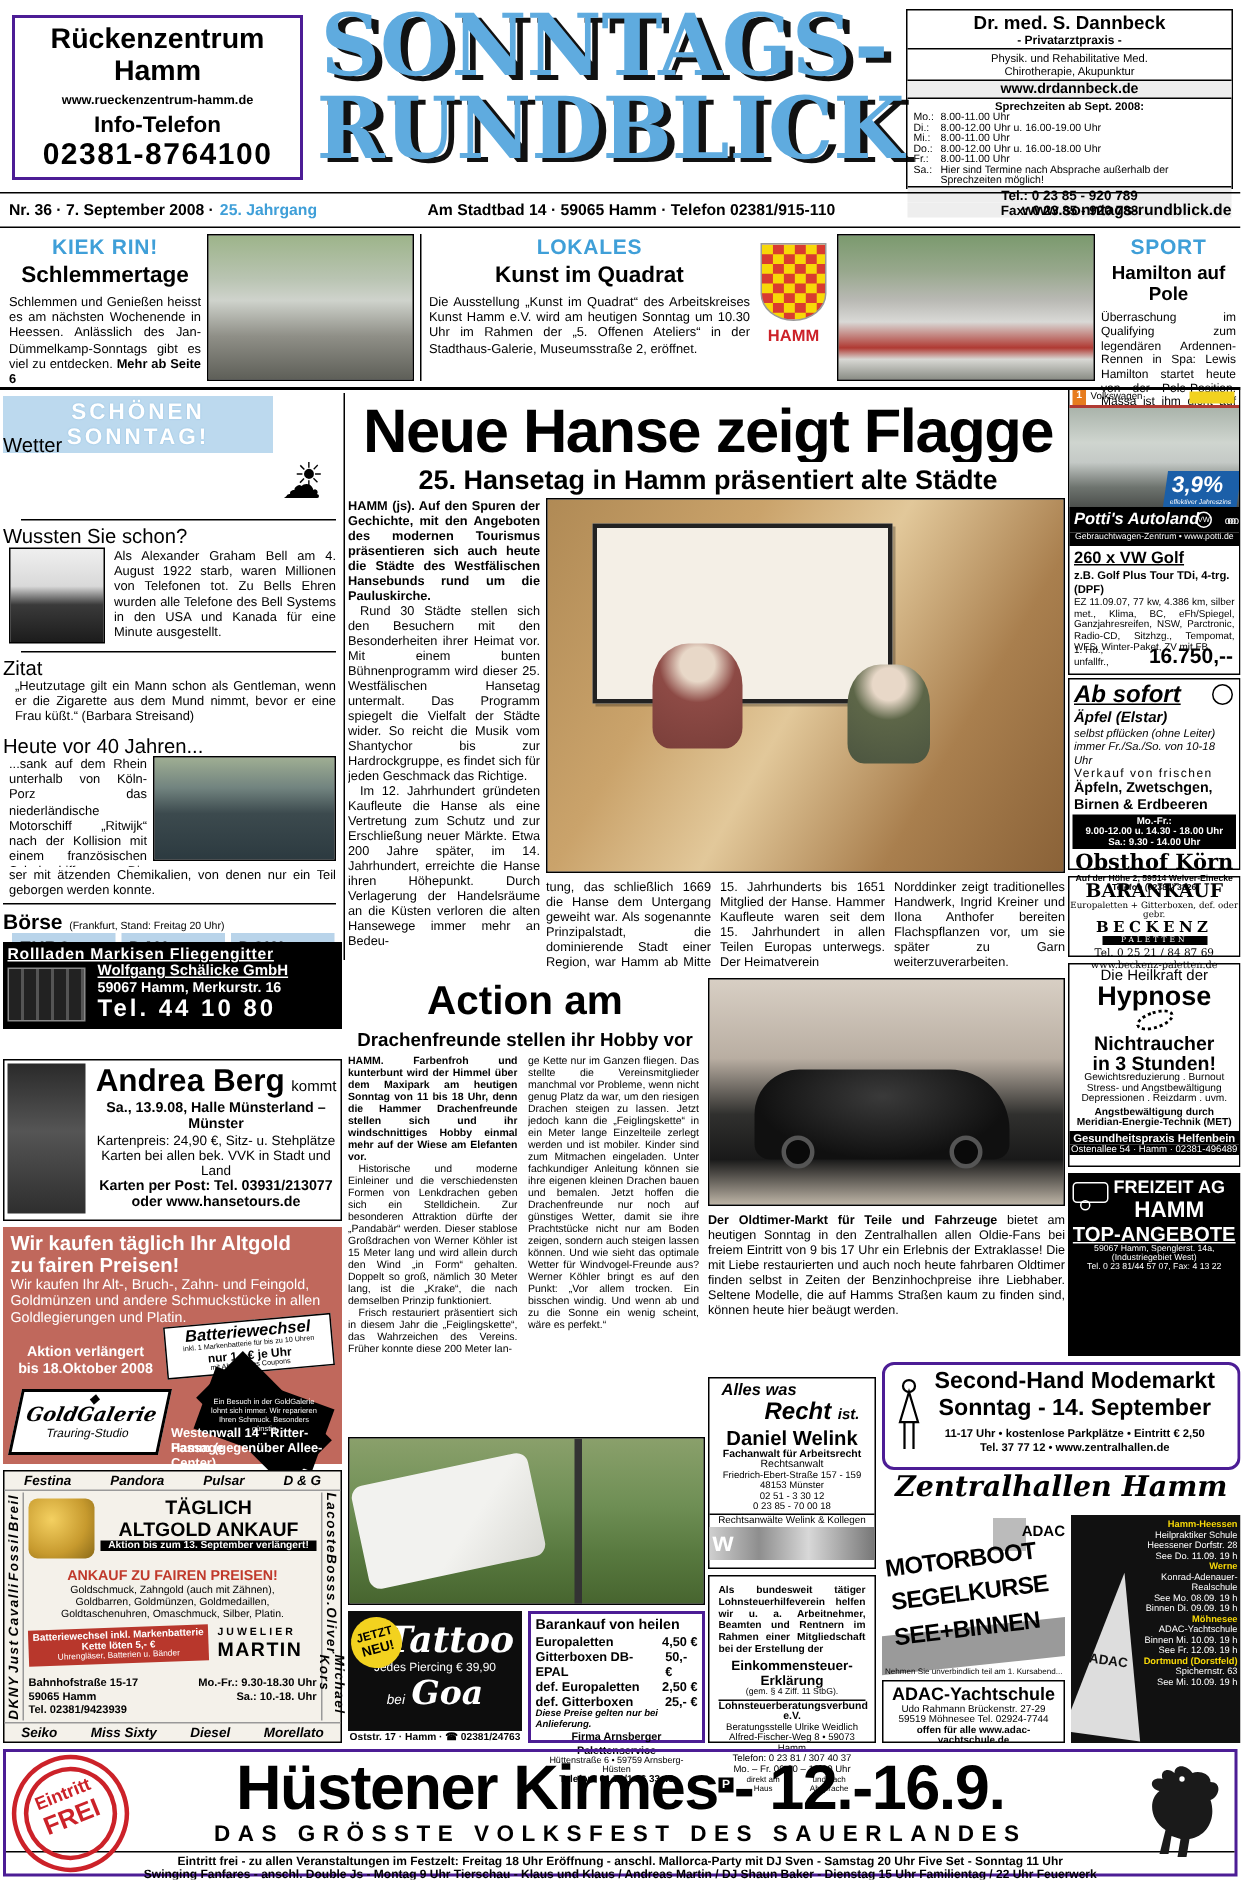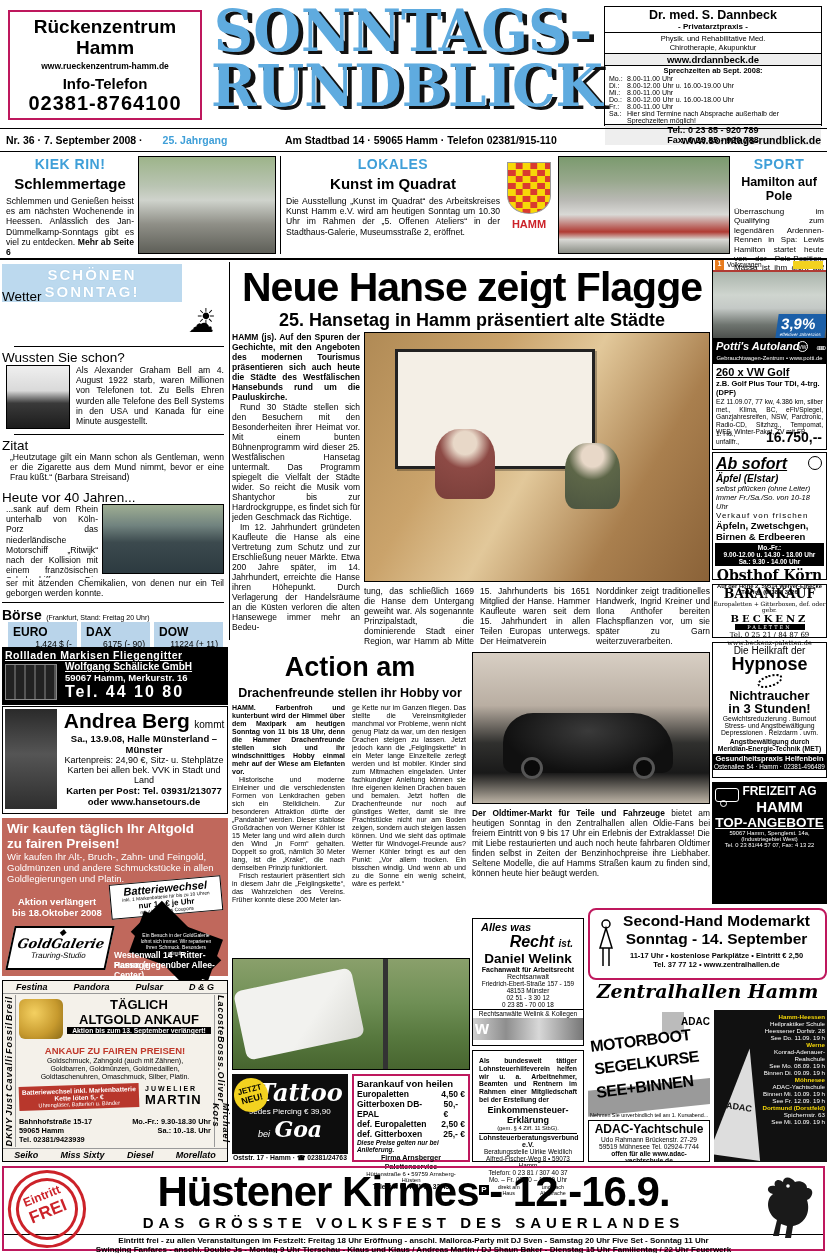--- a/index.html
+++ b/index.html
@@ -5,21 +5,21 @@
 *{margin:0;padding:0;box-sizing:border-box}
 html,body{background:#fff}
 body{width:827px;height:1253px;position:relative;font-family:"Liberation Sans",sans-serif;color:#000;overflow:hidden}
 .a{position:absolute}
 .b{font-weight:bold}
 .i{font-style:italic}
 .c{text-align:center}
 .j{text-align:justify}
 .r{text-align:right}
 .bx{border:1px solid #000}
-.bx2{border:2px solid #be185d}
+.bx2{border:2px solid #4c1d95}
 .of{overflow:hidden}
 .blue{color:#3f9fd8}
 .hrule{position:absolute;background:#000;height:1px}
 .vrule{position:absolute;background:#000;width:1px}
 
 .masthead{font-family:"DejaVu Serif",serif;font-weight:bold;color:#5fabdf;text-shadow:5px 3px 0 #111;font-size:57px;line-height:.96;letter-spacing:0;text-align:center;transform:scaleX(.96);transform-origin:center}
 
 .sect{color:#3f9fd8;font-weight:bold;font-size:14px;text-align:center;letter-spacing:.5px}
 .tease-title{font-weight:bold;font-size:15px;text-align:center;margin:3px 0 4px}
 .tease-txt{font-size:8.6px;line-height:10.2px;text-align:justify}
@@ -109,21 +109,21 @@
         <span style="width:18px">Sa.:</span>
         <span style="width:188px">Hier sind Termine nach Absprache außerhalb der Sprechzeiten möglich!</span>
       </div>
   </div>
   <div class="b" style="font-size:9px;background:#eee;border-top:1px solid #000">Tel.: 0 23 85 - 920 789</div>
   <div class="b" style="font-size:9px;background:#eee">Fax: 0 23 85 - 920 788</div>
 </div>
 
 <div class="a" style="left:0;top:128px;width:827px;height:24px;border-top:1.5px solid #000;border-bottom:1.5px solid #000;display:flex;align-items:center;font-size:10.5px;font-weight:bold">
   <span style="margin-left:6px">Nr. 36 · 7. September 2008 ·</span>
-  <span class="blue" style="margin-left:20px">25. Jahrgang</span>
+  <span class="blue" style="margin-left:4px">25. Jahrgang</span>
   <span style="position:absolute;left:285px">Am Stadtbad 14 · 59065 Hamm · Telefon 02381/915-110</span>
   <span style="position:absolute;right:6px">www.sonntags-rundblick.de</span>
 </div>
 
 <div class="a" style="left:6px;top:156px;width:128px;height:100px">
   <div class="sect">KIEK RIN!</div>
   <div class="tease-title">Schlemmertage</div>
   <div class="tease-txt"><span>Schlemmen und Genießen heisst es am nächsten Wochenende in Heessen. Anlässlich des Jan-Dümmelkamp-Sonntags gibt es viel zu entdecken.</span> <b>Mehr ab Seite 6</b></div>
 </div>
 <div class="ph ph-cafe bx" style="left:138px;top:156px;width:138px;height:98px"></div>
@@ -418,21 +418,21 @@
     <div class="sailline y">Möhnesee</div>
     <div class="sailline">ADAC-Yachtschule</div>
     <div class="sailline">Binnen  Mi. 10.09. 19 h</div>
     <div class="sailline">See  Fr. 12.09. 19 h</div>
     <div class="sailline y">Dortmund (Dorstfeld)</div>
     <div class="sailline">Spichernstr. 63</div>
     <div class="sailline">See  Mi. 10.09. 19 h</div>
   </div>
 </div>
 
-<div class="a blackbar" style="left:2px;top:647px;width:226px;height:58px;padding:2px 3px">
+<div class="a blackbar" style="left:2px;top:628px;width:226px;height:58px;padding:2px 3px">
   <div class="b" style="font-size:10.5px;text-decoration:underline;letter-spacing:.5px">Rollladen   Markisen   Fliegengitter</div>
   <div style="position:absolute;left:3px;top:17px;width:52px;height:36px;border:1px solid #888;background:repeating-linear-gradient(90deg,#222 0 8px,#555 8px 10px)"></div>
   <div class="b" style="font-size:10px;text-decoration:underline;padding-left:60px">Wolfgang Schälicke GmbH</div>
   <div class="b" style="font-size:9.5px;padding-left:60px">59067 Hamm, Merkurstr. 16</div>
   <div class="b" style="font-size:16px;padding-left:60px;letter-spacing:2px">Tel. 44 10 80</div>
 </div>
 
 <div class="a bx" style="left:2px;top:706px;width:226px;height:108px">
   <div class="ph ph-berg" style="left:2px;top:2px;width:52px;height:100px;position:absolute"></div>
   <div style="margin-left:58px;text-align:center;padding-top:2px">

